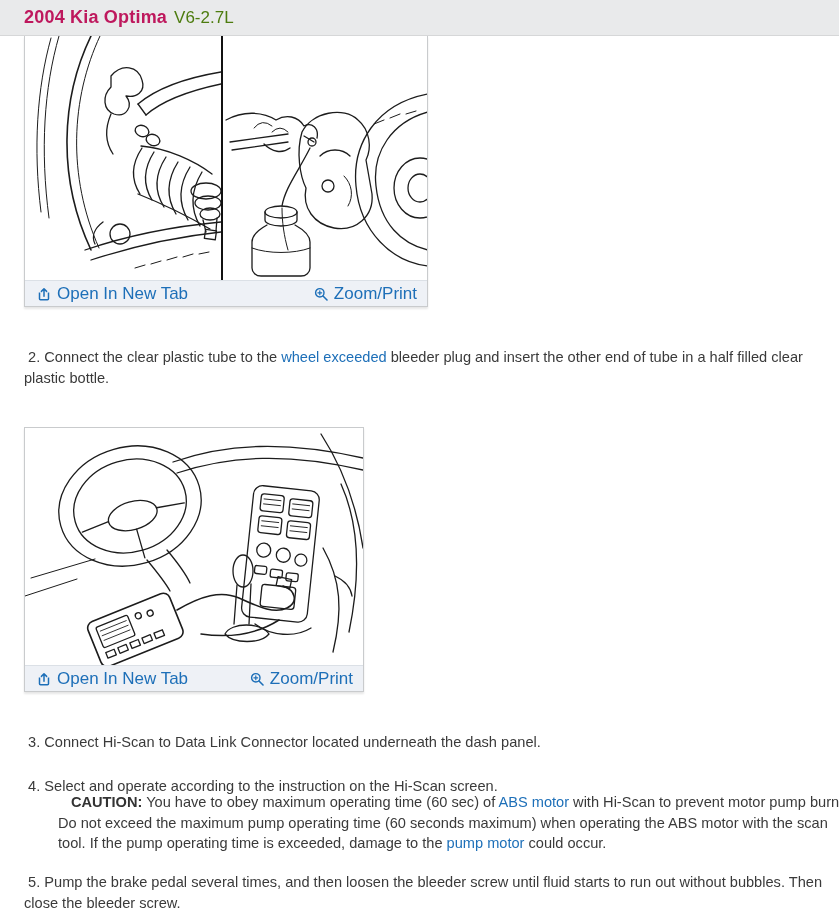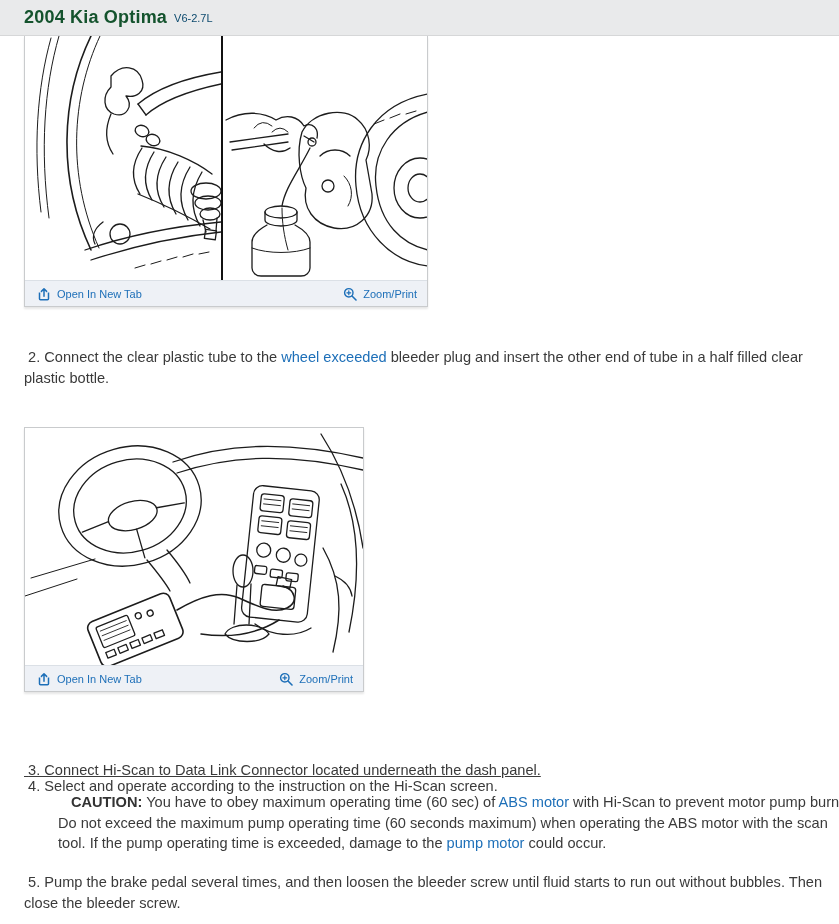--- a/index.html
+++ b/index.html
@@ -8,40 +8,40 @@
     background:#ffffff;
     font-family:"Liberation Sans","DejaVu Sans",sans-serif;
     -webkit-font-smoothing:antialiased;
   }
   
   .app-header{
     position:absolute;left:0;top:0;width:839px;height:36px;
     background:#e9eaeb;border-bottom:1px solid #d6d7d8;
     display:flex;align-items:center;padding-left:24px;box-sizing:border-box;
   }
-  .app-header .t-bold{font-size:18px;font-weight:bold;color:#14532d;letter-spacing:.2px;}
-  .app-header .t-reg{font-size:11px;font-weight:400;color:#0c4a6e;margin-left:7px;}
+  .app-header .t-bold{font-size:18px;font-weight:bold;color:#be185d;letter-spacing:.2px;}
+  .app-header .t-reg{font-size:17px;font-weight:400;color:#4d7c0f;margin-left:7px;}
   
   .fig-panel{
     position:absolute;background:#ffffff;
     border:1px solid #c9cbcd;box-sizing:border-box;
     box-shadow:0 2px 2px rgba(0,0,0,.10);
   }
   .fig-panel.no-top{border-top:none;}
   .fig-img{position:absolute;left:0;top:0;right:0;background:#fff;overflow:hidden;}
   .fig-divider{position:absolute;top:0;bottom:0;width:2px;background:#111;}
   .fig-footer{
     position:absolute;left:0;right:0;bottom:0;height:26px;
     background:#eef1f6;border-top:1px solid #dbe0e6;
     display:flex;align-items:center;justify-content:space-between;
     padding:0 10px 0 12px;box-sizing:border-box;
   }
   .fig-link{
     display:flex;align-items:center;gap:6px;
-    color:#1d6fb8;font-size:11px;cursor:pointer;text-decoration:none;
+    color:#1d6fb8;font-size:17px;cursor:pointer;text-decoration:none;
   }
   .fig-link svg{display:block;}
   
   .para{
     position:absolute;left:24px;width:800px;
     font-size:14.6px;line-height:20.6px;color:#3a3a3a;
     white-space:pre-wrap;
   }
   .para .inline-link{color:#1d6fb8;cursor:pointer;text-decoration:none;}
   .para .seg-bold{font-weight:bold;color:#333;}
@@ -221,16 +221,16 @@
       <svg width="14" height="14" viewBox="0 0 14 14">
         <circle cx="5.8" cy="5.8" r="4.2" fill="none" stroke="#1d6fb8" stroke-width="1.4"></circle>
         <path d="M5.8 3.9 v3.8 M3.9 5.8 h3.8" stroke="#1d6fb8" stroke-width="1.2" stroke-linecap="round"></path>
         <path d="M9 9 L13 13" stroke="#1d6fb8" stroke-width="1.6" stroke-linecap="round"></path>
       </svg>
       <span>Zoom/Print</span>
     </a>
   </div>
 </div>
 
-<div class="para" style="top:760px;text-decoration:underline;"> 3. Connect Hi-Scan to Data Link Connector located underneath the dash panel.</div>
+<div class="para" style="top:732px;"> 3. Connect Hi-Scan to Data Link Connector located underneath the dash panel.</div>
 <div class="para" style="top:752px;margin-top:24px;"> 4. Select and operate according to the instruction on the Hi-Scan screen.</div>
 <div class="para indented" style="top:792px;"><span class="seg-bold">CAUTION:</span><span> You have to obey maximum operating time (60 sec) of </span><a class="inline-link">ABS motor</a><span> with Hi-Scan to prevent motor pump burnt. Do not exceed the maximum pump operating time (60 seconds maximum) when operating the ABS motor with the scan tool. If the pump operating time is exceeded, damage to the </span><a class="inline-link">pump motor</a><span> could occur.</span></div>
 <div class="para" style="top:872px;"> 5. Pump the brake pedal several times, and then loosen the bleeder screw until fluid starts to run out without bubbles. Then close the bleeder screw.</div>
 
 </body></html>

